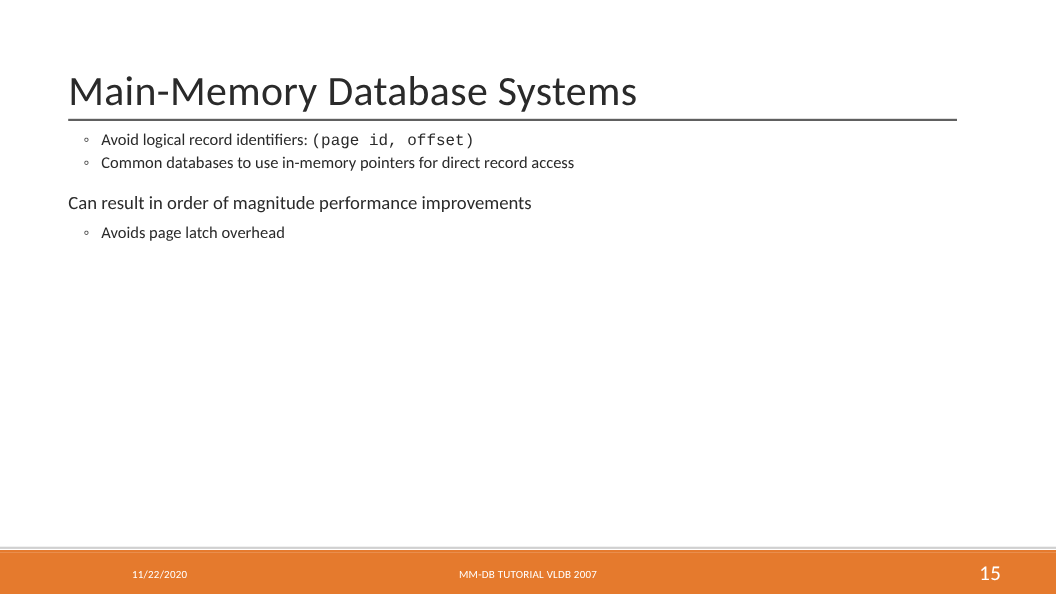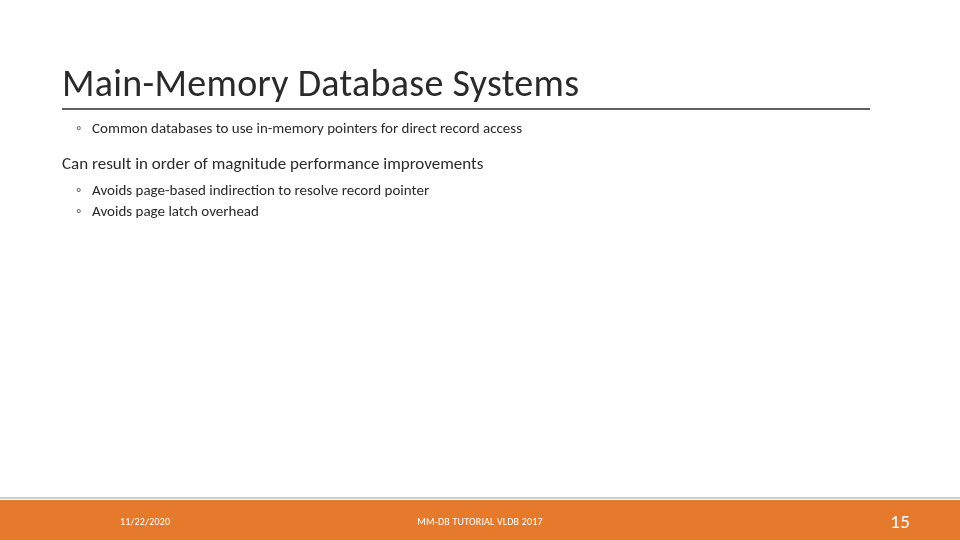--- a/index.html
+++ b/index.html
@@ -105,33 +105,35 @@
   </style>
 </head>
 <body>
 
 <div class="slide-content">
   <h1 class="title">Main-Memory Database Systems</h1>
   <div class="title-underline"></div>
 
 
   <ul class="sub-list">
+    <li>
+      <span>Avoid logical record identifiers: </span><span class="mono">(page id, offset)</span>
+    </li>
     <li>Common databases to use in-memory pointers for direct record access</li>
   </ul>
 
   <p class="body-line">Can result in order of magnitude performance improvements</p>
   <ul class="sub-list">
-    <li>Avoids page-based indirection to resolve record pointer</li>
     <li>Avoids page latch overhead</li>
   </ul>
 </div>
 
 <div class="footer-bar">
   <div class="footer-top-lines">
     <div class="thin-gray"></div>
     <div class="thin-orange"></div>
   </div>
   <div class="footer-orange">
     <span class="footer-left">11/22/2020</span>
-    <span class="footer-center">MM-DB TUTORIAL VLDB 2017</span>
+    <span class="footer-center">MM-DB TUTORIAL VLDB 2007</span>
     <span class="footer-right">15</span>
   </div>
 </div>
 
 </body></html>

